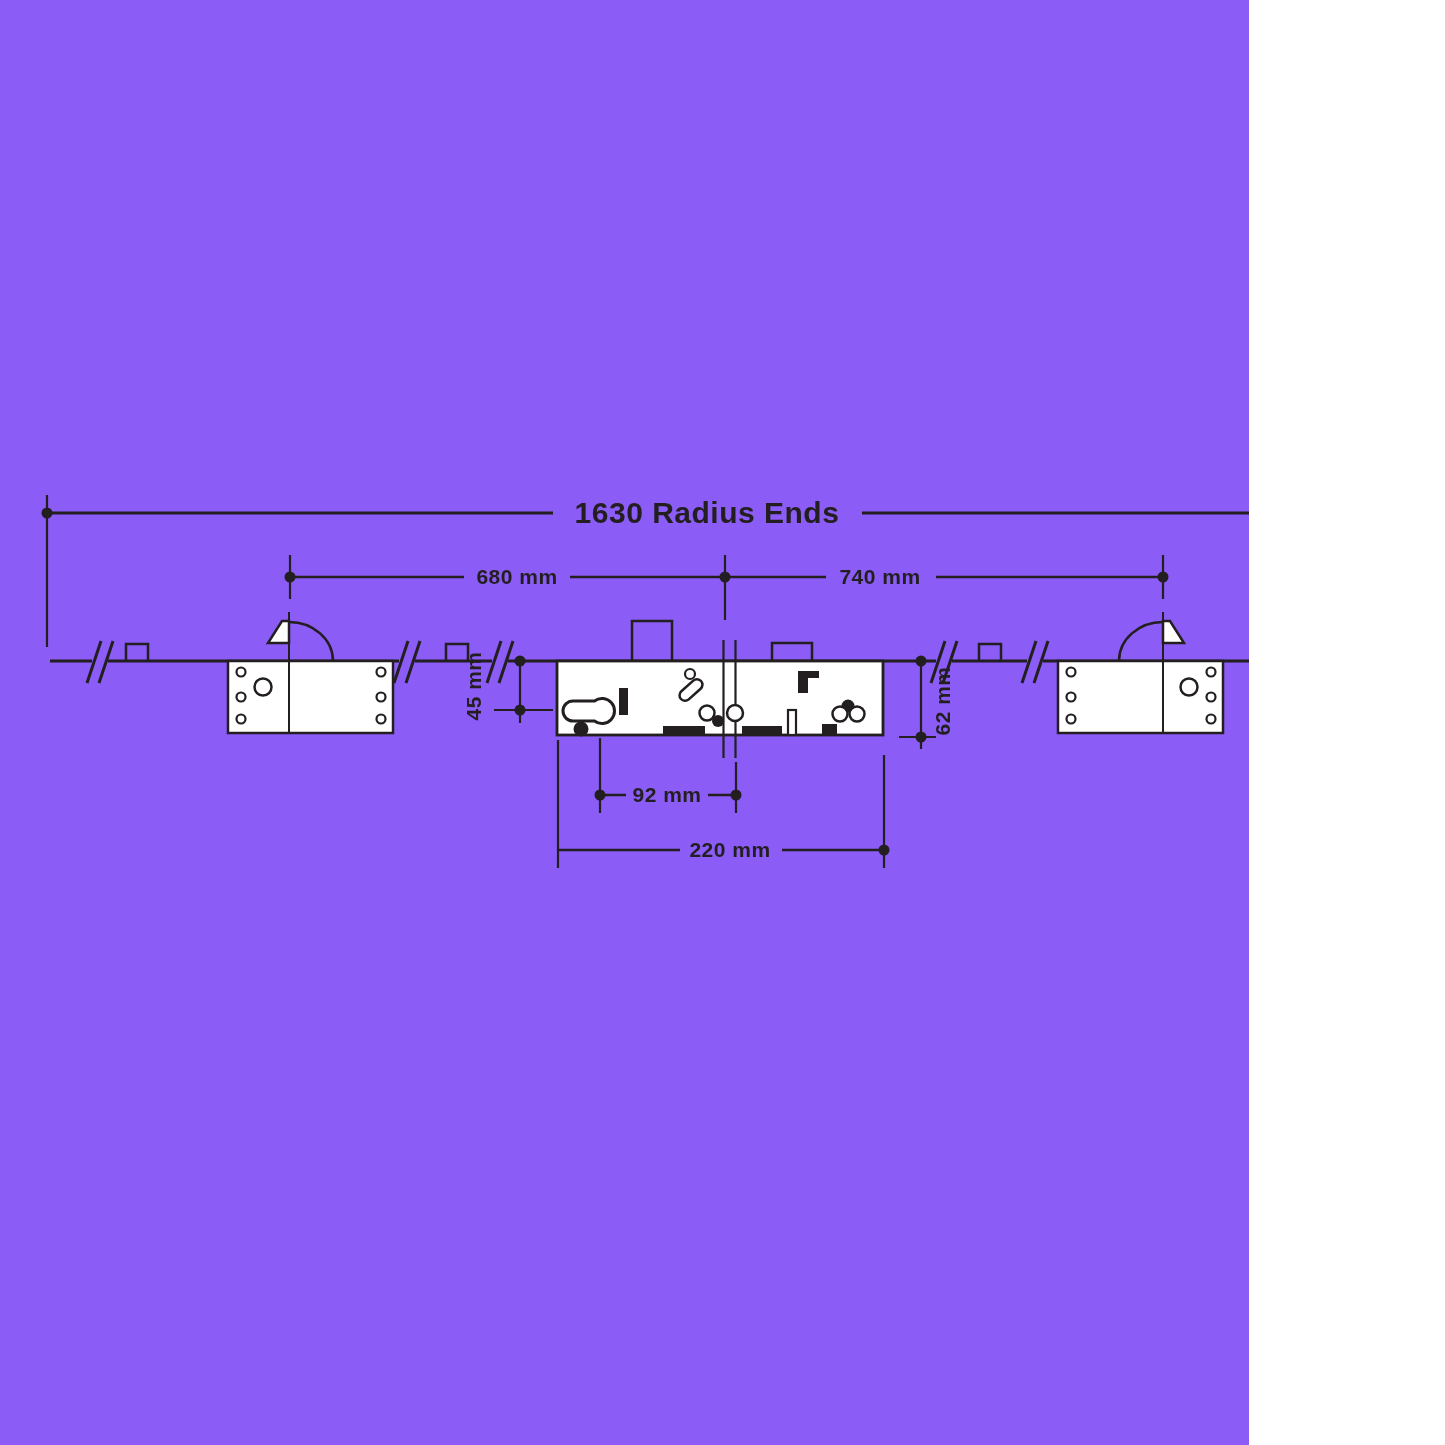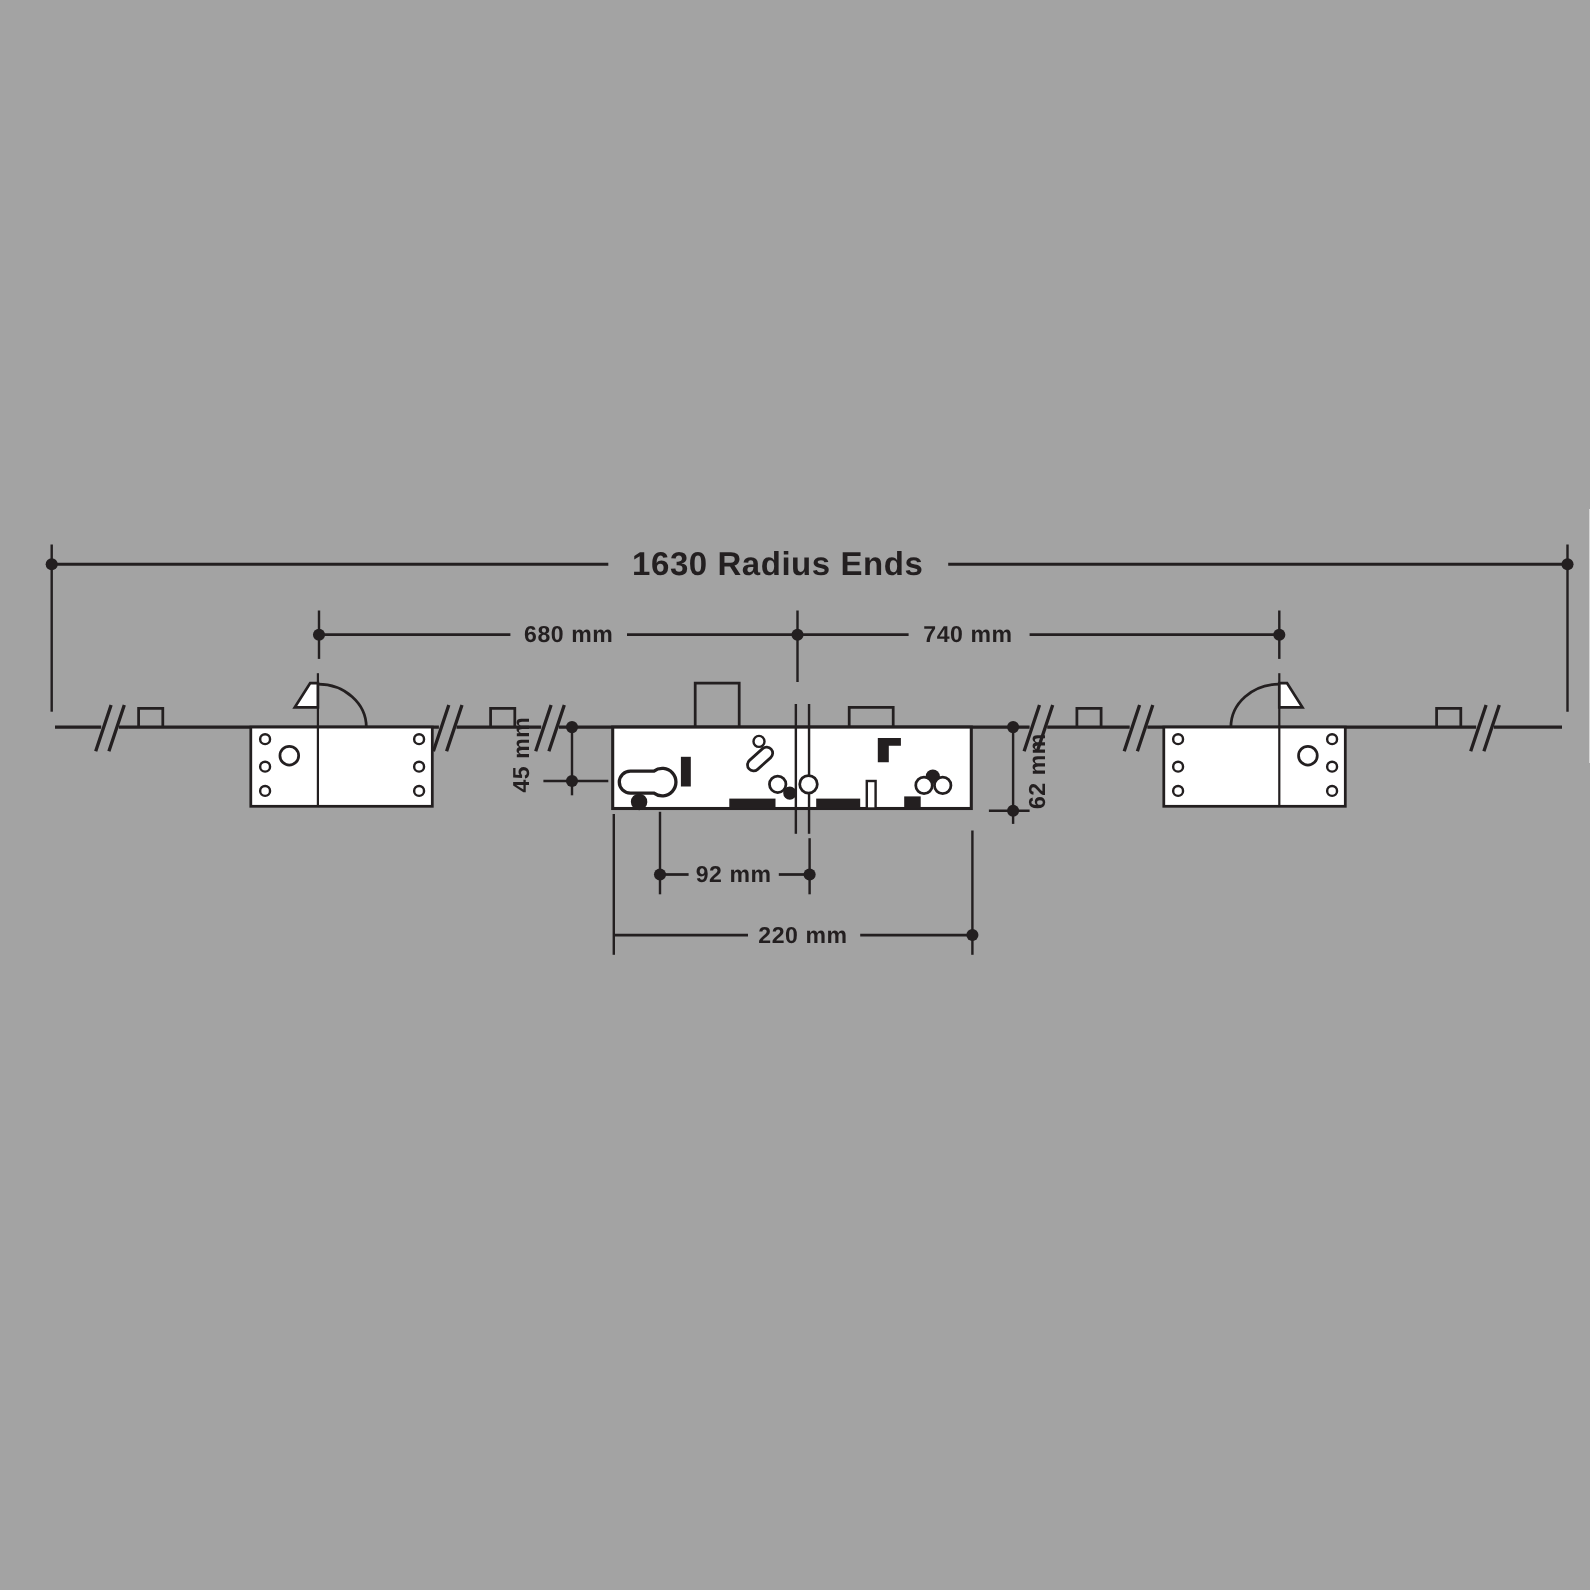--- a/index.html
+++ b/index.html
@@ -2,23 +2,23 @@
 <html><head>
 <meta charset="utf-8">
 <style>
   html, body {
     margin: 0;
     padding: 0;
     background: #ffffff;
   }
   .canvas {
     position: relative;
-    width: 1445px;
+    width: 1249px;
     height: 1445px;
-    background: #a3a3a3;
+    background: #8b5cf6;
     font-family: "Liberation Sans", sans-serif;
     overflow: hidden;
   }
   svg { display: block; }
   .dim-text {
     font-family: "Liberation Sans", sans-serif;
     font-size: 21px;
     font-weight: 700;
     fill: #231f20;
     letter-spacing: 0.5px;

